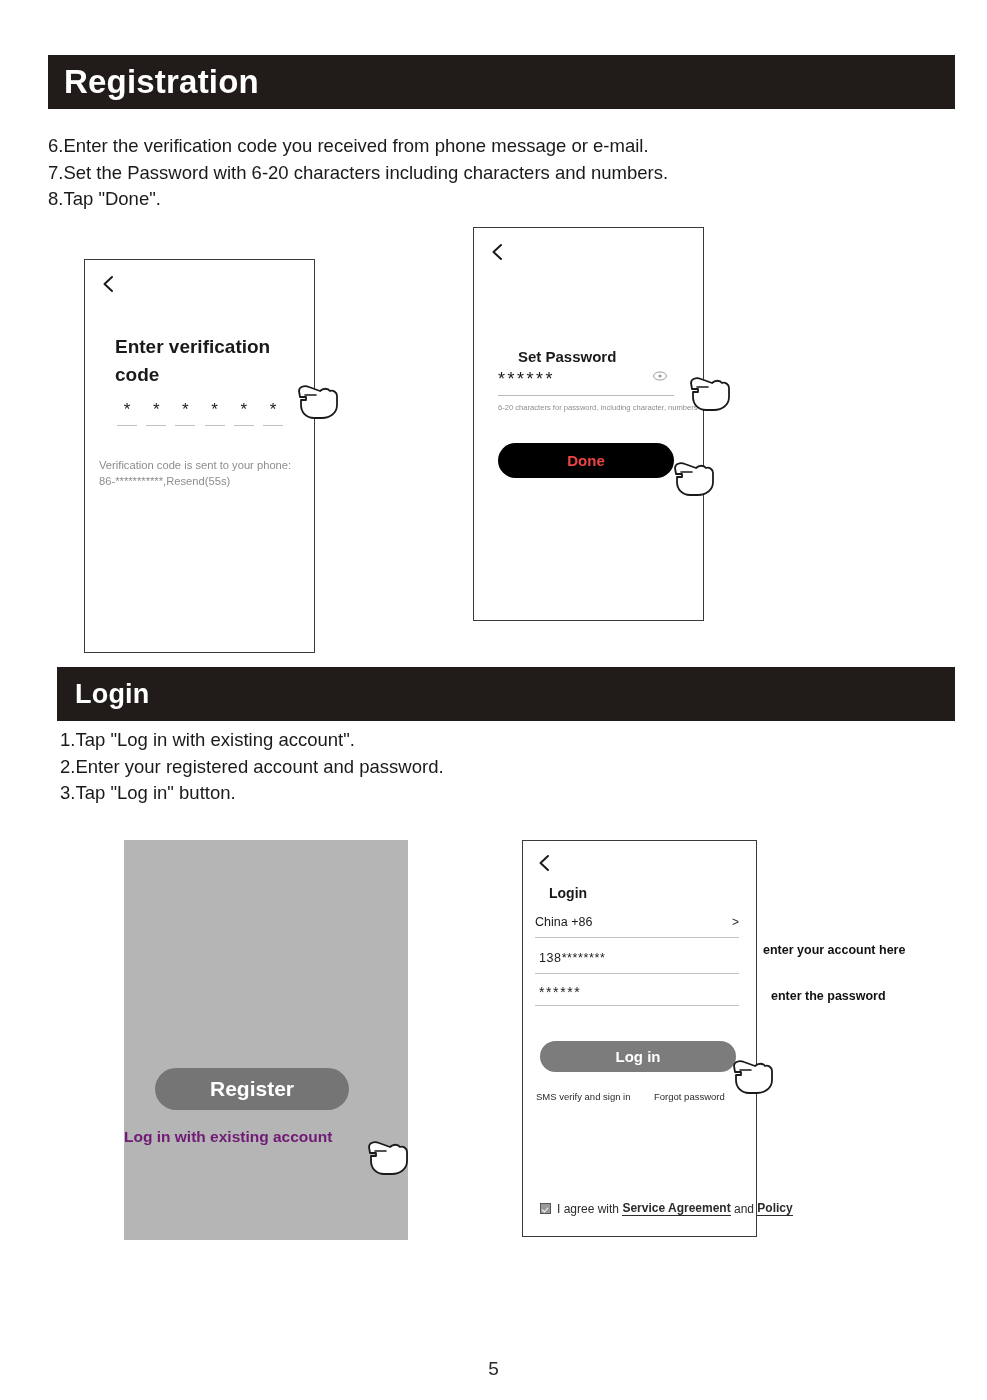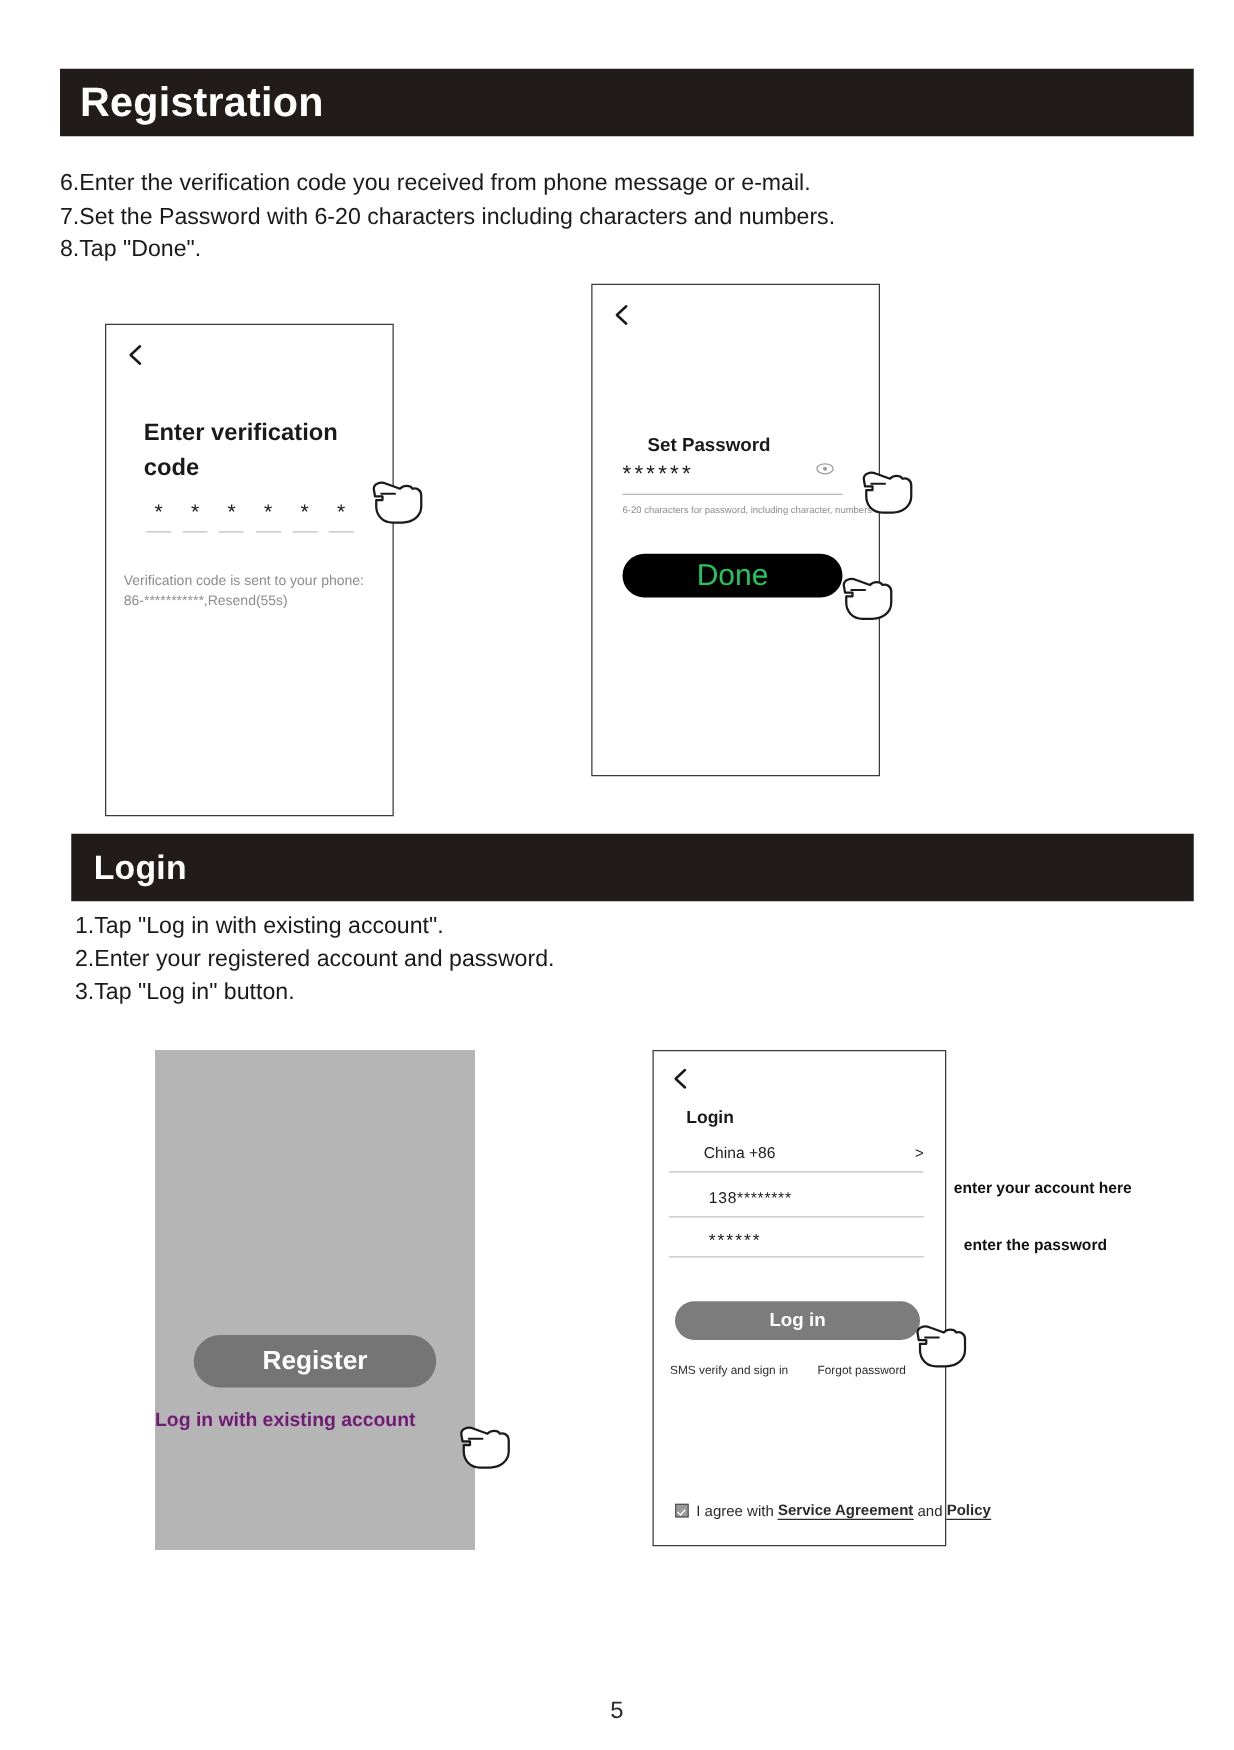--- a/index.html
+++ b/index.html
@@ -135,31 +135,32 @@
   }
   #done-button {
     position: absolute;
     left: 24px; top: 215px;
     width: 176px; height: 35px;
     background: #000000;
     border-radius: 18px;
     display: flex;
     align-items: center;
     justify-content: center;
-    color: #22c55e;
-    font-size: 24px;
-    font-weight: normal;
+    color: #ef4444;
+    font-size: 15px;
+    font-weight: bold;
   }
 
   
   #panel-register {
     position: absolute;
     left: 124px; top: 840px;
     width: 256px; height: 400px;
     background: #b5b5b5;
+    padding-left: 28px;
   }
   #register-button {
     position: absolute;
     left: 31px; top: 228px;
     width: 194px; height: 42px;
     background: #757575;
     border-radius: 21px;
     display: flex;
     align-items: center;
     justify-content: center;
@@ -189,21 +190,20 @@
     left: 12px; width: 204px;
     border-bottom: 1.2px solid #c2c2c2;
     padding-bottom: 8px;
     display: flex;
     align-items: baseline;
     justify-content: space-between;
   }
   .login-row .row-value {
     font-size: 12.5px;
     color: #1a1a1a;
-    margin-left: 28px;
   }
   .login-row .chevron {
     font-size: 12px;
     color: #2b2b2b;
   }
   #row-country { top: 74px; }
   #row-account { top: 110px; }
   #row-account .row-value { padding-left: 4px; letter-spacing: 0.6px; }
   #row-password { top: 146px; }
   #row-password .row-value { padding-left: 4px; font-size: 14px; letter-spacing: 1.6px; line-height: 10px; }

